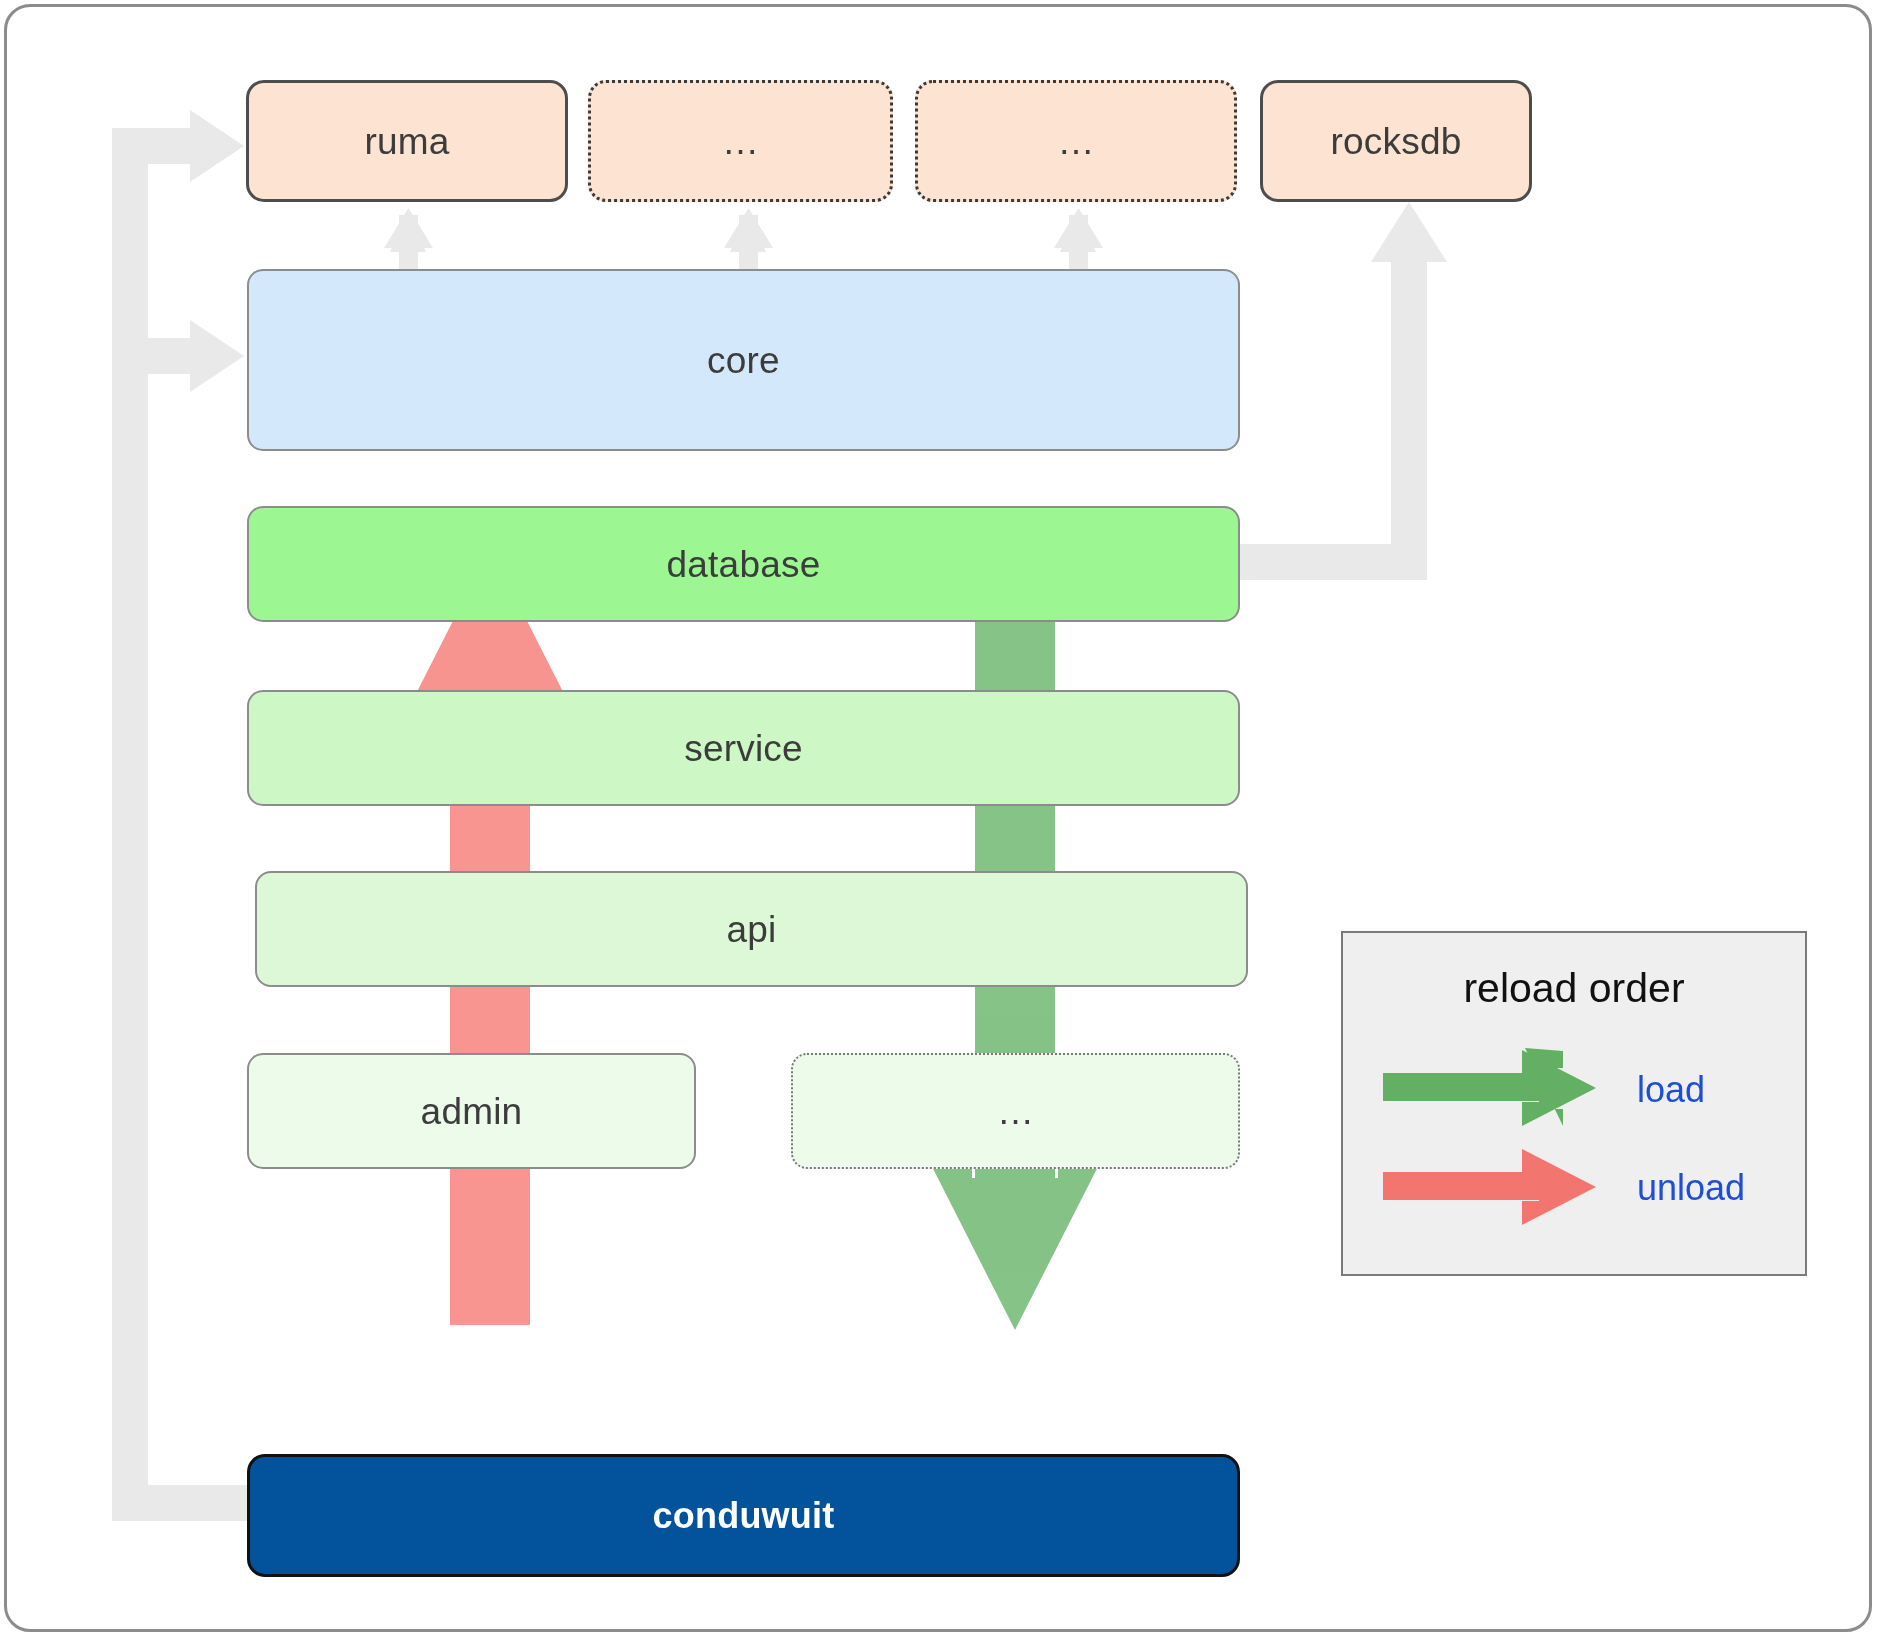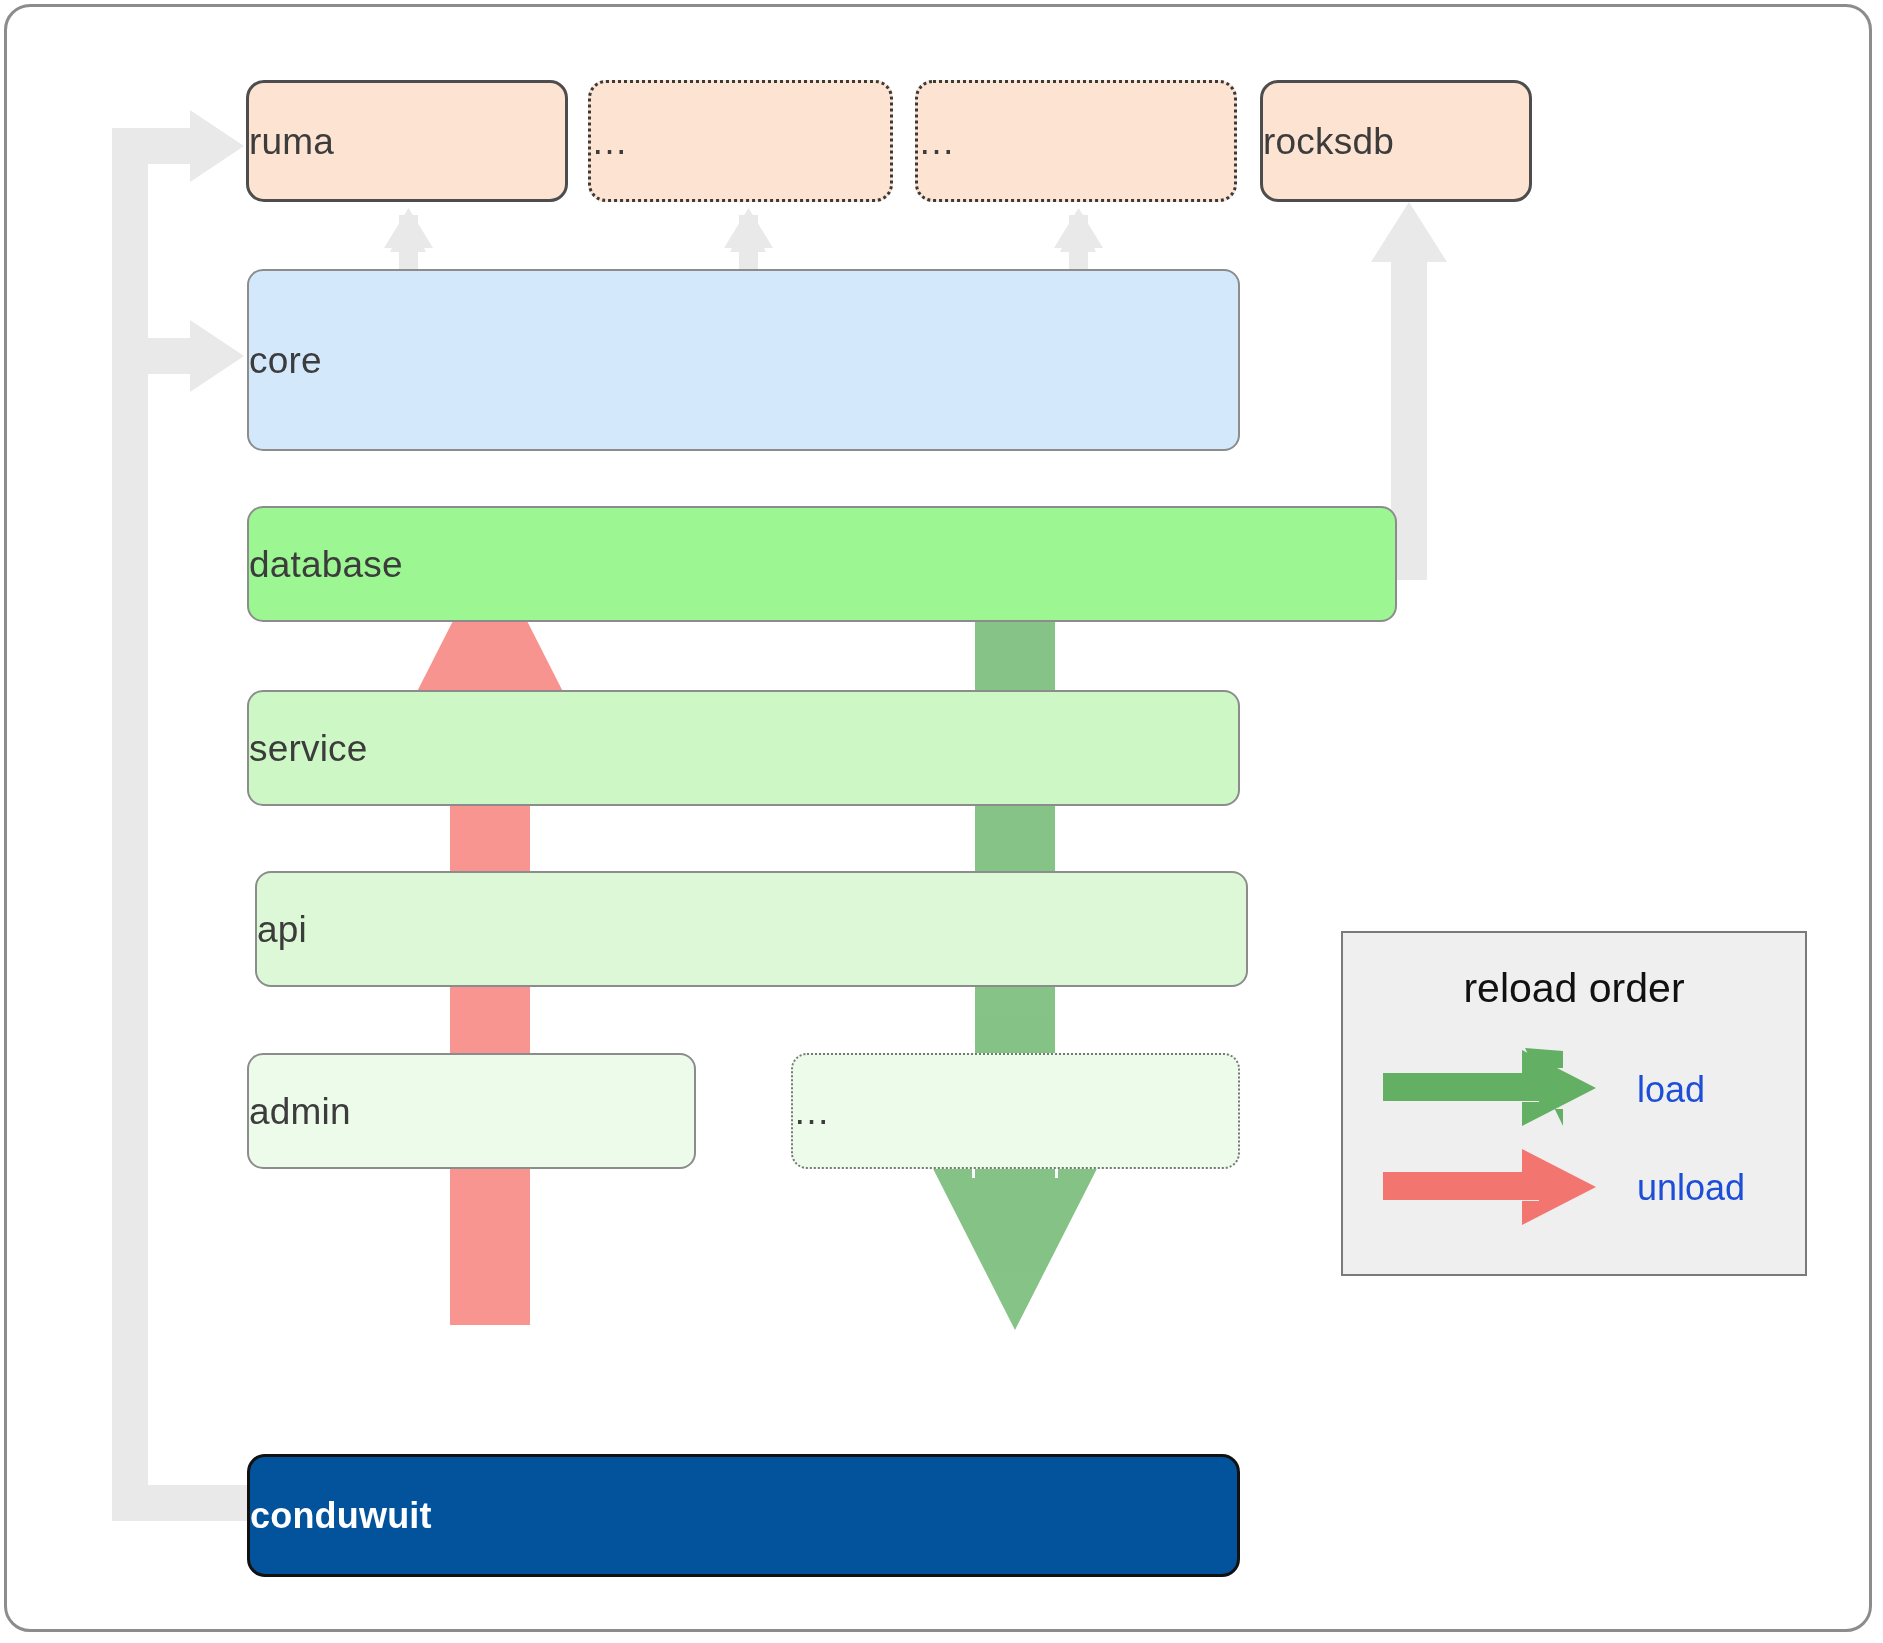--- a/index.html
+++ b/index.html
@@ -18,20 +18,21 @@
     border-radius:26px;
     background:#ffffff;
     box-sizing:border-box;
   }
   .svg-layer{position:absolute;left:0;top:0;width:1883px;height:1643px;pointer-events:none;}
   .node{
     position:absolute;
     box-sizing:border-box;
     display:flex;
     align-items:center;
+    justify-content:center;
     border-radius:14px;
   }
   .node .lbl{
     font-size:37px;
     color:#3c3c3c;
     letter-spacing:.2px;
     line-height:1;
   }
   .ext{
     background:#fde3d1;
@@ -141,21 +142,21 @@
   </div>
 
   <div class="node ext" style="left:1260px;top:80px;width:272px;height:122px;">
     <span class="lbl">rocksdb</span>
   </div>
 
   <div class="node core-node" style="left:247px;top:269px;width:993px;height:182px;">
     <span class="lbl">core</span>
   </div>
 
-  <div class="node layer" style="left:247px;top:506px;width:1150px;height:116px;background:#9cf792;">
+  <div class="node layer" style="left:247px;top:506px;width:993px;height:116px;background:#9cf792;">
     <span class="lbl">database</span>
   </div>
 
   <div class="node layer" style="left:247px;top:690px;width:993px;height:116px;background:#cdf7c5;">
     <span class="lbl">service</span>
   </div>
 
   <div class="node layer" style="left:247px;top:871px;width:993px;height:116px;background:#ddf8d7;margin-left:8px;">
     <span class="lbl">api</span>
   </div>

